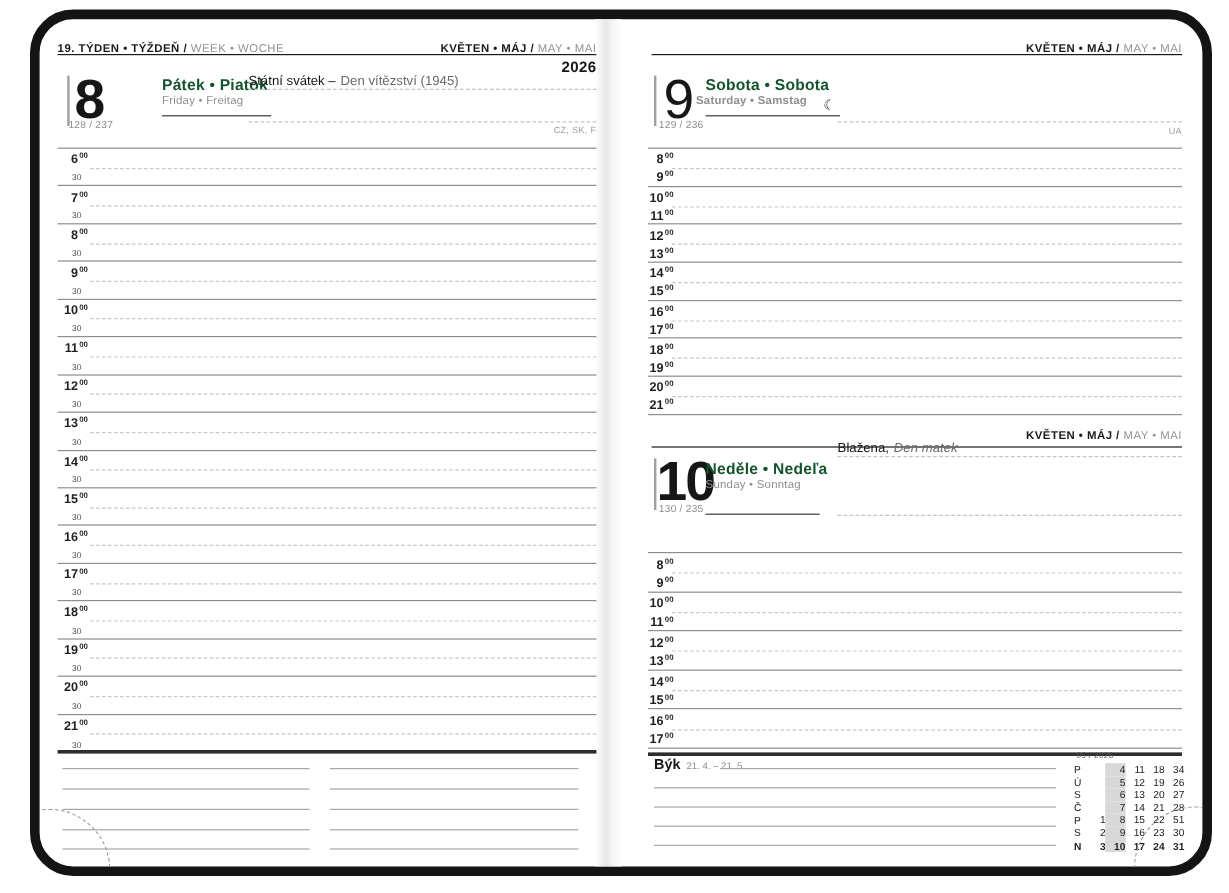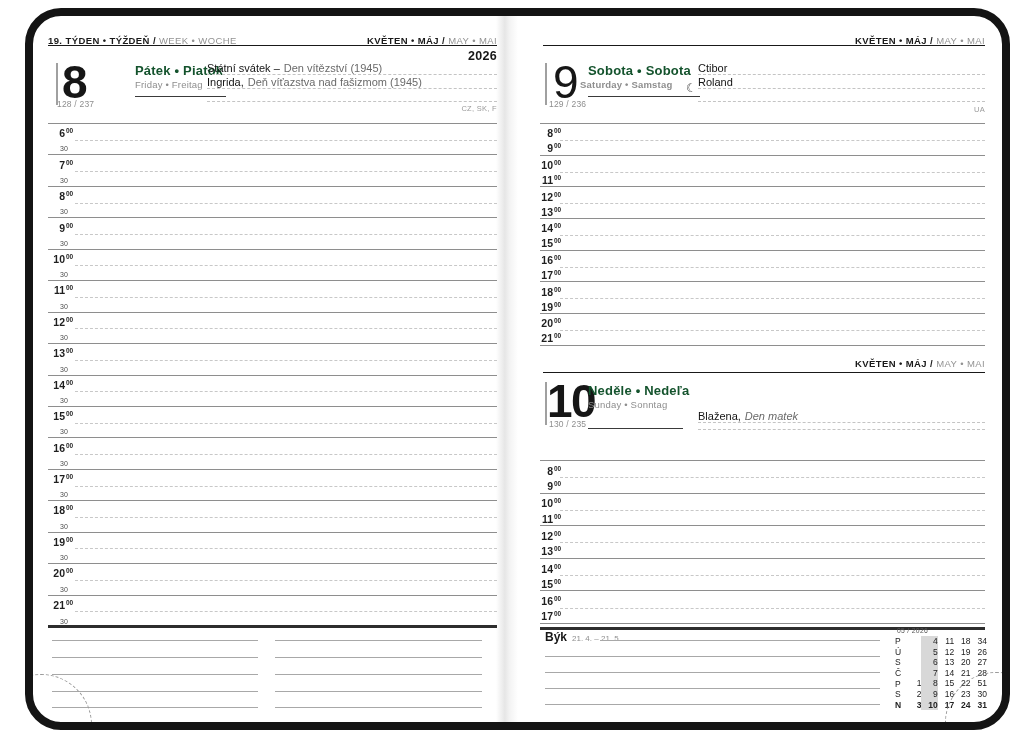--- a/index.html
+++ b/index.html
@@ -91,24 +91,20 @@
 
   <div class="daybar" style="left:56px;top:63px;height:42px;"></div>
   <div class="daynum" style="left:62px;top:61px;">8</div>
   <div class="daycount" style="left:57px;top:99px;">128 / 237</div>
   <div class="daylocal" style="left:135px;top:63px;">Pátek • Piatok</div>
   <div class="dayintl" style="left:135px;top:79px;">Friday • Freitag</div>
   <div class="dayrule" style="left:135px;top:96px;width:91px;"></div>
   <div class="entryline" style="left:207px;right:527px;top:60px;height:15px;">
     <span class="eb">Státní svátek –</span>
     <span class="er">Den vítězství (1945)</span>
-  </div>
-  <div class="entryline" style="left:207px;right:527px;top:75px;height:14px;">
-    <span class="eb">Ingrida,</span>
-    <span class="er">Deň víťazstva nad fašizmom (1945)</span>
   </div>
   <div class="entryline" style="left:207px;right:527px;top:89px;height:13px;"></div>
   <div class="countries" style="right:527px;top:104px;">CZ, SK, F</div>
 
   <div id="hours-day8" class="hours lt" style="left:48px;top:123px;width:449px;">
       <div class="row dashed">
         <span class="hnum">6</span>
         <span class="hsup">00</span>
       </div>
       <div class="row solid">
@@ -240,26 +236,20 @@
   </div>
   <div class="hrule" style="left:543px;top:45px;width:442px;"></div>
 
   <div class="daybar" style="left:545px;top:63px;height:42px;"></div>
   <div class="daynum thin" style="left:553px;top:61px;">9</div>
   <div class="daycount" style="left:549px;top:99px;">129 / 236</div>
   <div class="daylocal" style="left:588px;top:63px;">Sobota • Sobota</div>
   <div class="dayintl" style="left:580px;top:79px;font-weight:bold;">Saturday • Samstag</div>
   <div class="dayrule" style="left:588px;top:96px;width:112px;"></div>
   <div class="moon" style="left:686px;top:81px;">☾</div>
-  <div class="entryline" style="left:698px;right:39px;top:60px;height:15px;">
-    <span class="eb">Ctibor</span>
-  </div>
-  <div class="entryline" style="left:698px;right:39px;top:75px;height:14px;">
-    <span class="eb">Roland</span>
-  </div>
   <div class="entryline" style="left:698px;right:39px;top:89px;height:13px;"></div>
   <div class="countries" style="right:39px;top:105px;">UA</div>
 
   <div id="hours-day9" class="hours rt" style="left:540px;top:123px;width:445px;">
       <div class="row dashed">
         <span class="hnum">8</span>
         <span class="hsup">00</span>
       </div>
       <div class="row solid">
         <span class="hnum">9</span>
@@ -320,21 +310,21 @@
     <span class="lt2">MAY • MAI</span>
   </div>
   <div class="hrule" style="left:543px;top:372px;width:442px;"></div>
 
   <div class="daybar" style="left:545px;top:382px;height:43px;"></div>
   <div class="daynum" style="left:547px;top:380px;">10</div>
   <div class="daycount" style="left:549px;top:419px;">130 / 235</div>
   <div class="daylocal" style="left:588px;top:383px;">Neděle • Nedeľa</div>
   <div class="dayintl" style="left:588px;top:399px;">Sunday • Sonntag</div>
   <div class="dayrule" style="left:588px;top:428px;width:95px;"></div>
-  <div class="entryline" style="left:698px;right:39px;top:409px;height:14px;">
+  <div class="entryline" style="left:698px;right:39px;top:367px;height:14px;">
     <span class="eb">Blažena,</span>
     <span class="er it">Den matek</span>
   </div>
   <div class="entryline" style="left:698px;right:39px;top:416px;height:14px;"></div>
 
   <div id="hours-day10" class="hours rt" style="left:540px;top:460px;width:445px;">
       <div class="row dashed">
         <span class="hnum">8</span>
         <span class="hsup">00</span>
       </div>

